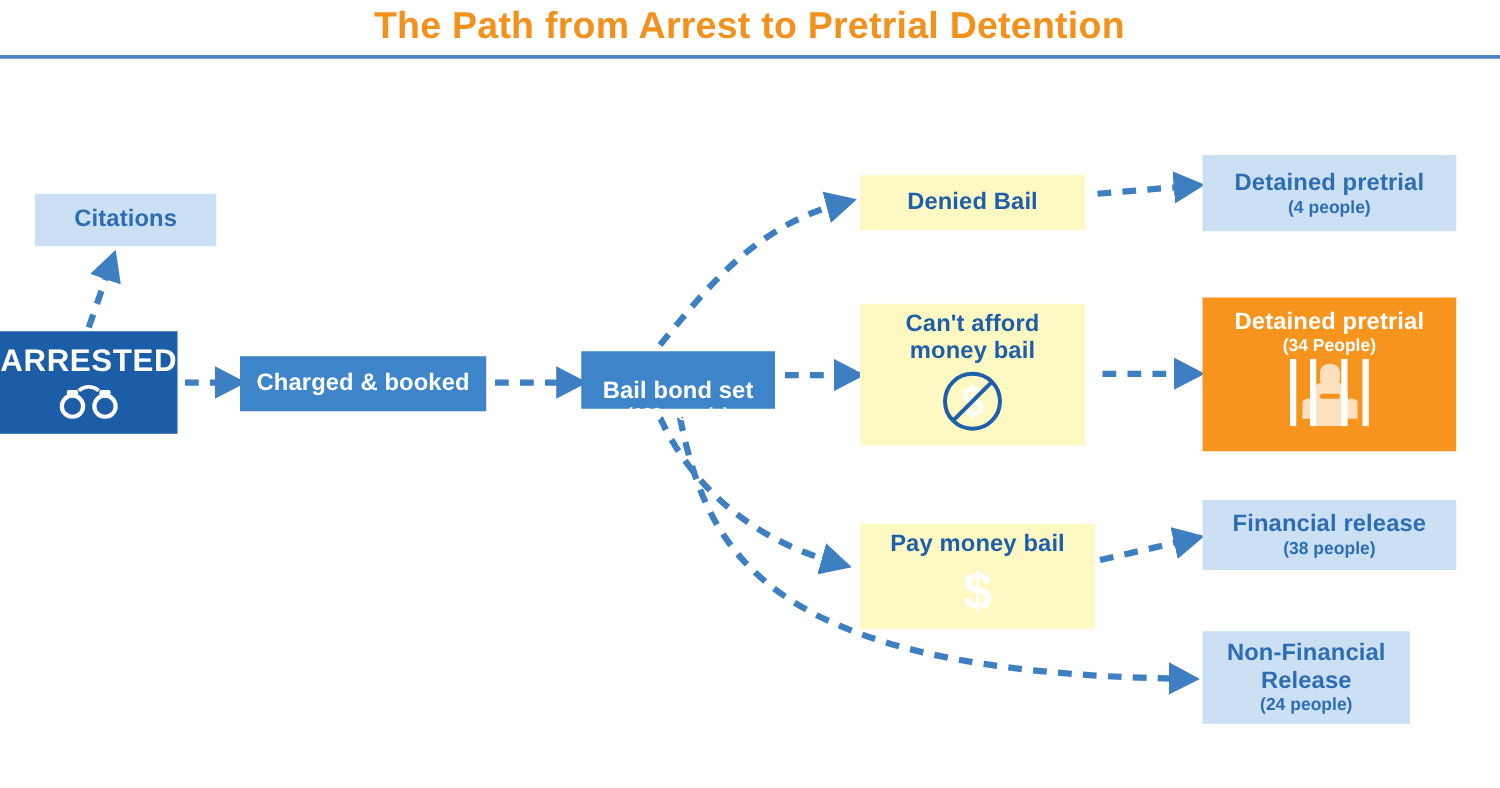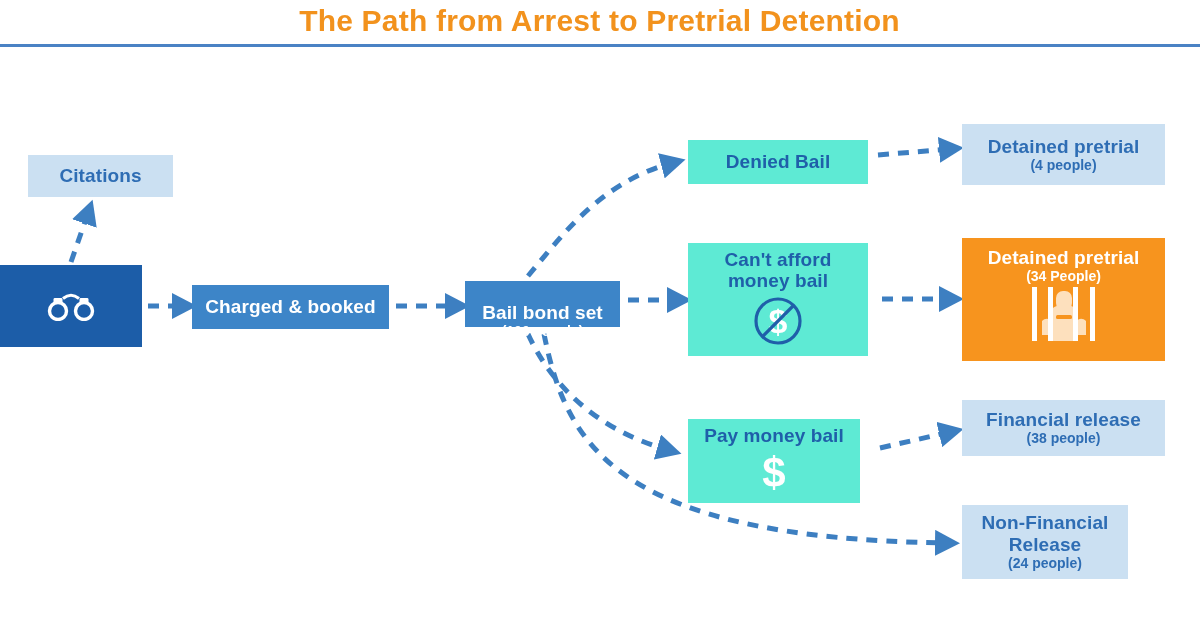--- a/index.html
+++ b/index.html
@@ -58,21 +58,21 @@
     letter-spacing: 0.1px;
   }
   .node .sub {
     font-weight: bold;
     margin-top: 1px;
     text-align: center;
   }
 
   
   .pale      { background: #CBE0F2; color: #2E6DB4; }
-  .light     { background: #5eead4; color: #1F5FA9; }
+  .light     { background: #fef9c3; color: #1F5FA9; }
   .mid       { background: #3D85C8; color: #ffffff; }
   .dark      { background: #1C5DA8; color: #ffffff; }
   .orange    { background: #F7941E; color: #ffffff; }
 
   
   #node-citations {
     left: 28px; top: 155px; width: 145px; height: 42px;
     font-size: 19px;
     align-items: center;
   }
@@ -97,21 +97,21 @@
   #node-denied .main { font-size: 19px; }
 
   #node-cantafford {
     left: 688px; top: 243px; width: 180px; height: 113px;
     justify-content: flex-start;
     padding-top: 6px;
   }
   #node-cantafford .main { font-size: 19px; }
 
   #node-paybail {
-    left: 688px; top: 419px; width: 172px; height: 84px;
+    left: 688px; top: 419px; width: 188px; height: 84px;
     justify-content: flex-start;
     padding-top: 6px;
   }
   #node-paybail .main { font-size: 19px; }
 
   #node-detained4 {
     left: 962px; top: 124px; width: 203px; height: 61px;
   }
   #node-detained4 .main { font-size: 19px; }
   #node-detained4 .sub  { font-size: 14px; }
@@ -183,20 +183,21 @@
     <path d="M882,299 L950,299" fill="none" stroke="#3D7FC1" stroke-width="5" stroke-dasharray="11,9" stroke-linecap="butt" marker-end="url(#ah)"></path>
 
     <path d="M880,448 L950,432" fill="none" stroke="#3D7FC1" stroke-width="5" stroke-dasharray="11,9" stroke-linecap="butt" marker-end="url(#ah)"></path>
   </svg>
 
   <div class="node pale" id="node-citations">
     <span class="main">Citations</span>
   </div>
 
   <div class="node dark" id="node-arrested">
+    <span class="main">ARRESTED</span>
     <span class="box-icon">
       <svg width="54" height="30" viewBox="0 0 54 30" xmlns="http://www.w3.org/2000/svg">
         <circle cx="14" cy="20" r="8.5" fill="none" stroke="#ffffff" stroke-width="3.4"></circle>
         <circle cx="40" cy="20" r="8.5" fill="none" stroke="#ffffff" stroke-width="3.4"></circle>
         <rect x="9.5" y="7" width="9" height="6" rx="1.4" fill="#ffffff"></rect>
         <rect x="35.5" y="7" width="9" height="6" rx="1.4" fill="#ffffff"></rect>
         <path d="M19,7.5 C24,3.5 30,3.5 35,7.5" fill="none" stroke="#ffffff" stroke-width="3"></path>
       </svg>
     </span>
   </div>

